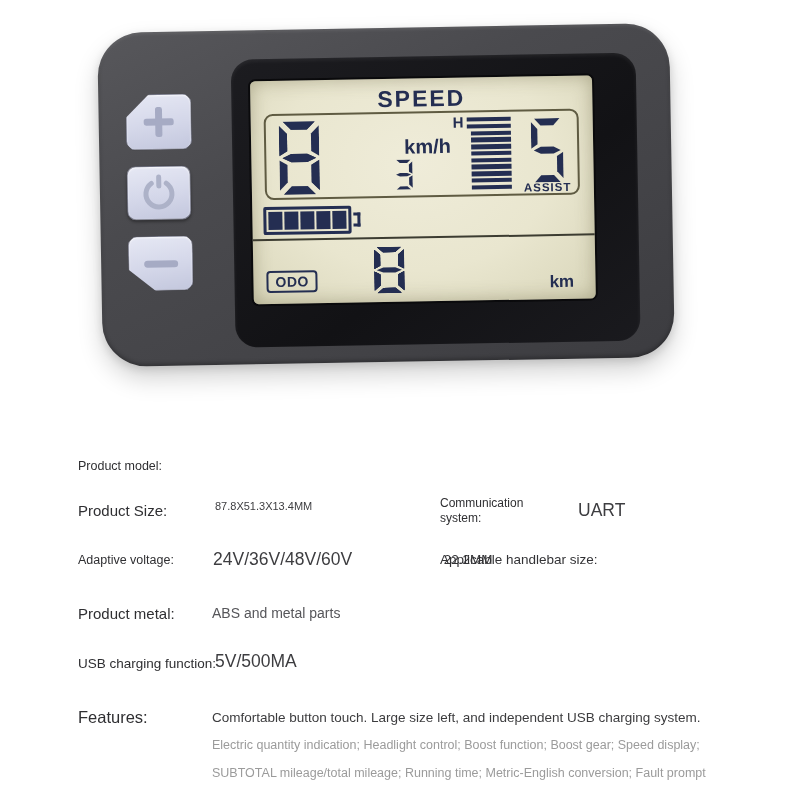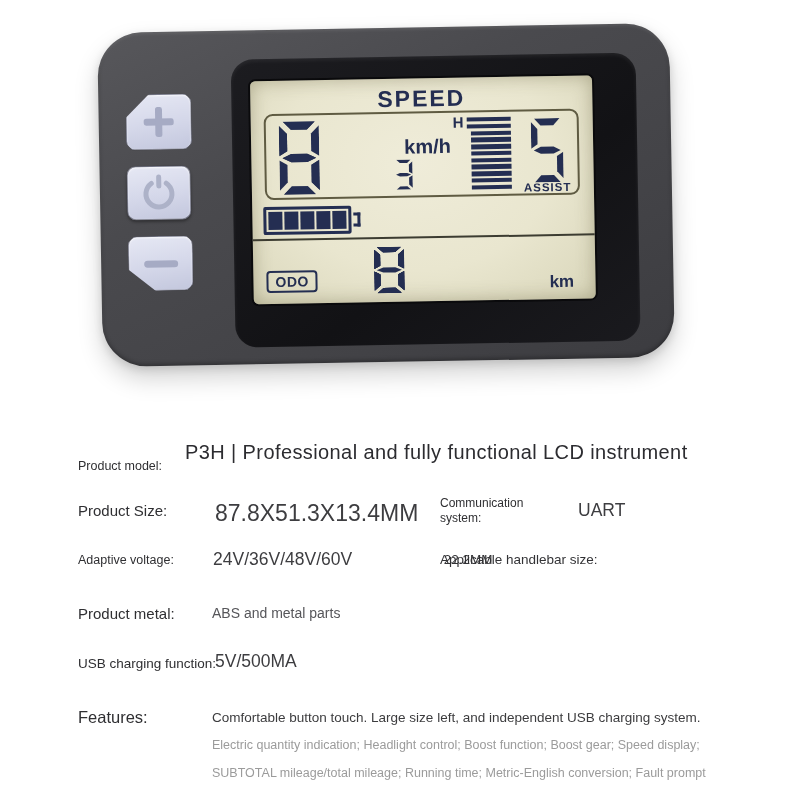--- a/index.html
+++ b/index.html
@@ -75,21 +75,21 @@
                clip-path:polygon(0% 12%, 10% 0%, 90% 0%, 100% 12%, 100% 88%, 90% 100%, 42% 100%, 0% 60%); }
   .glyph { display:block; }
 
   
   .specs { position:absolute; left:0; top:420px; width:800px; height:380px; color:#333336; }
   .specs span, .specs div.cell-text { position:absolute; white-space:nowrap; }
   .lbl { color:#2f2f32; }
   #lbl-model { left:78px;  top:39px;  font-size:12.5px; }
   #val-model { left:185px; top:21px;  font-size:20px; letter-spacing:.4px; color:#2c2c30; }
   #lbl-size  { left:78px;  top:82px;  font-size:15px; }
-  #val-size  { left:215px; top:80px;  font-size:23px; color:#3d3d40; }
+  #val-size  { left:215px; top:80px;  font-size:11px; color:#3d3d40; }
   #lbl-comm  { left:440px; top:76px;  font-size:12px; line-height:1.25; width:100px; white-space:normal; }
   #val-comm  { left:578px; top:80px;  font-size:17.5px; color:#3d3d40; }
   #lbl-volt  { left:78px;  top:133px; font-size:12.5px; }
   #val-volt  { left:213px; top:129px; font-size:17.5px; color:#3d3d40; }
   #row-handlebar { left:440px; top:132px; font-size:13.5px; }
   #lbl-shell { left:78px;  top:185px; font-size:15px; }
   #val-shell { left:212px; top:185px; font-size:14px; color:#56565a; }
   #lbl-usb   { left:78px;  top:236px; font-size:13.5px; }
   #val-usb   { left:215px; top:231px; font-size:17.5px; color:#3d3d40; }
   #lbl-feat  { left:78px;  top:288px; font-size:16.5px; }
@@ -236,21 +236,20 @@
             </svg>
           </div>
         <div class="odo-unit">km</div>
       </div>
     </div>
   </div>
 </div>
 
 <section class="specs">
   <span id="lbl-model" class="lbl">Product model:</span>
-  <span id="val-model">P3H | Professional and fully functional LCD instrument</span>
 
   <span id="lbl-size" class="lbl">Product Size:</span>
   <span id="val-size">87.8X51.3X13.4MM</span>
 
   <span id="lbl-comm" class="lbl">Communication system:</span>
   <span id="val-comm">UART</span>
 
   <span id="lbl-volt" class="lbl">Adaptive voltage:</span>
   <span id="val-volt">24V/36V/48V/60V</span>
 

